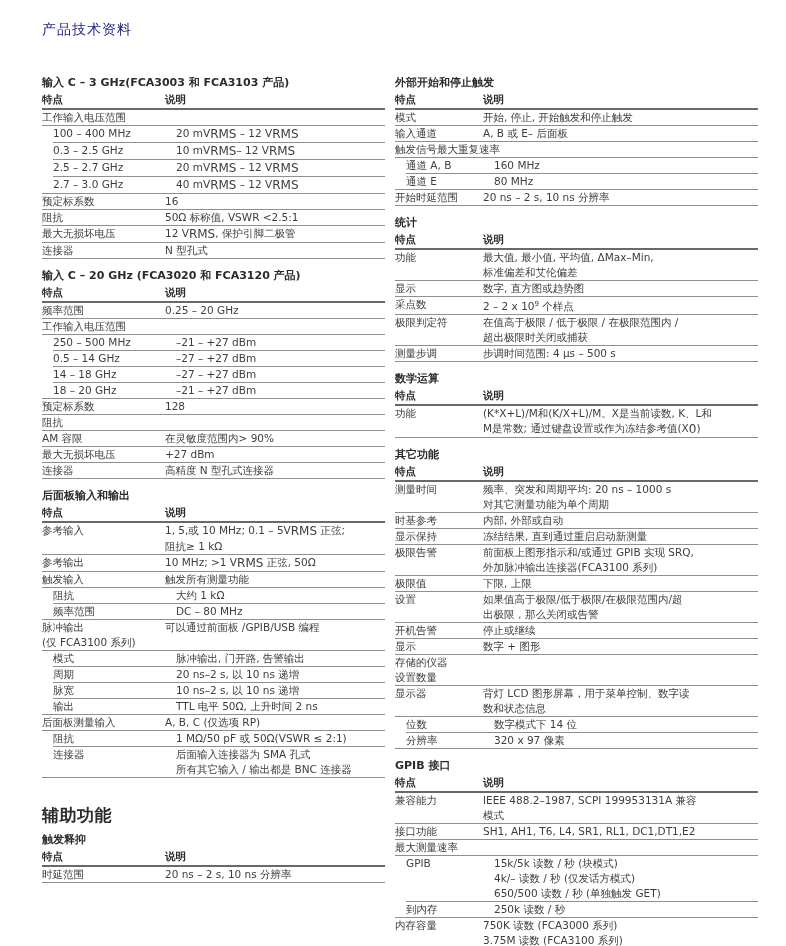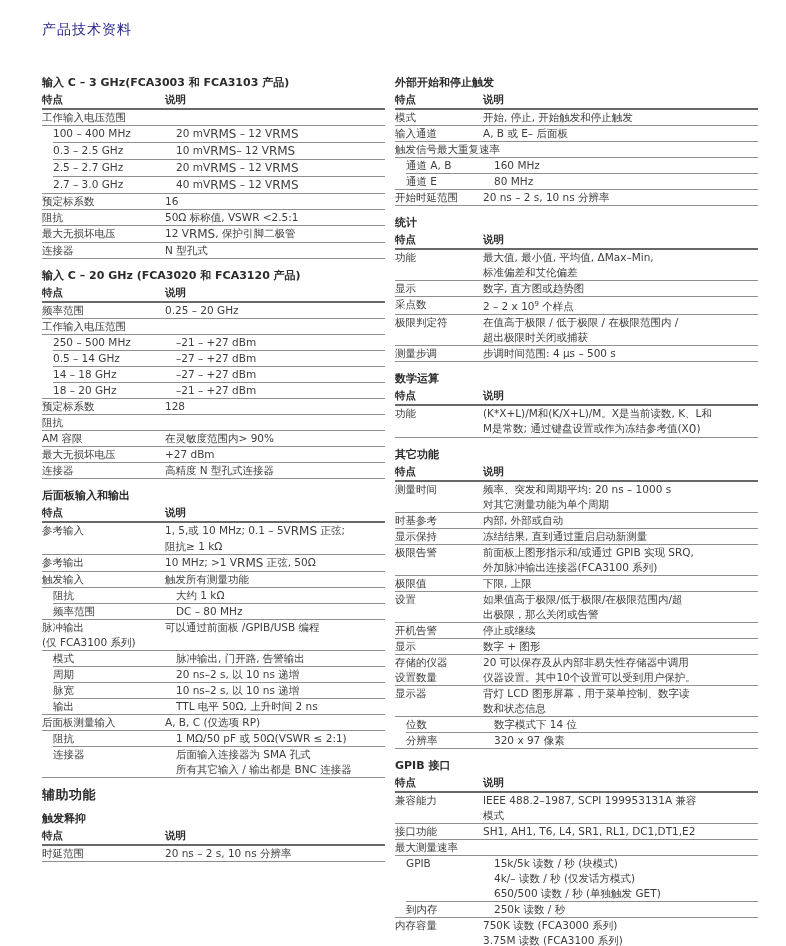--- a/index.html
+++ b/index.html
@@ -13,22 +13,22 @@
   .main-title{
     font-size:14px;font-weight:normal;color:#26268c;
     margin:0 0 28px 0;line-height:18px;letter-spacing:1px;
   }
   .cols{display:flex;align-items:flex-start;gap:10px;}
   .col{flex:none;}
   .col-left{width:343px;}
   .col-right{width:363px;}
 
   .section-heading{
-    font-size:13px;font-weight:bold;color:#2b2b2b;
-    margin-top:9px;line-height:15px;letter-spacing:0.5px;
+    font-size:17px;font-weight:bold;color:#2b2b2b;
+    margin-top:30px;line-height:15px;letter-spacing:0.5px;
   }
   .table-title{
     font-size:11px;font-weight:bold;color:#2b2b2b;
     margin-top:9px;margin-bottom:2px;line-height:15px;
   }
   .spec-table{width:100%;}
   .row{display:flex;font-size:10.5px;line-height:15px;}
   .row.header{
     font-weight:bold;color:#2b2b2b;
     padding-bottom:1px;border-bottom:2px solid #696969;
@@ -369,21 +369,20 @@
             <div class="dsc">停止或继续</div>
           </div>
           <div class="sep"></div>
           <div class="row">
             <div class="lbl">显示</div>
             <div class="dsc">数字 + 图形</div>
           </div>
           <div class="sep"></div>
           <div class="row">
             <div class="lbl">存储的仪器<br>设置数量</div>
-            <div class="dsc">20 可以保存及从内部非易失性存储器中调用<br>仪器设置。其中10个设置可以受到用户保护。</div>
           </div>
           <div class="sep"></div>
           <div class="row">
             <div class="lbl">显示器</div>
             <div class="dsc">背灯 LCD 图形屏幕，用于菜单控制、数字读<br>数和状态信息</div>
           </div>
           <div class="sep"></div>
           <div class="row">
             <div class="lbl indent">位数</div>
             <div class="dsc">数字模式下 14 位</div>

